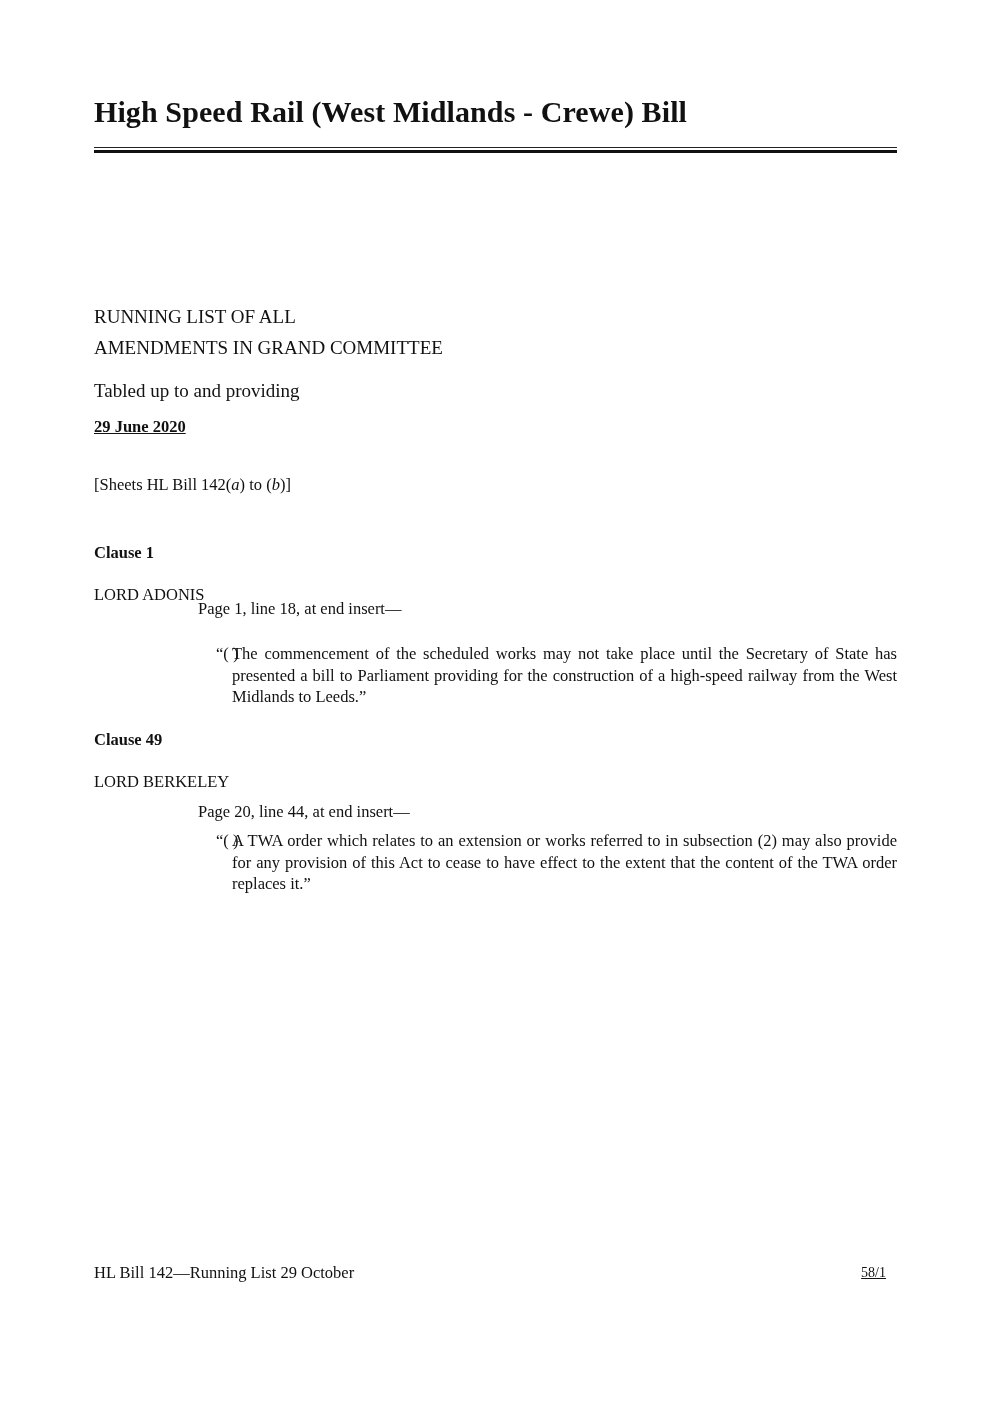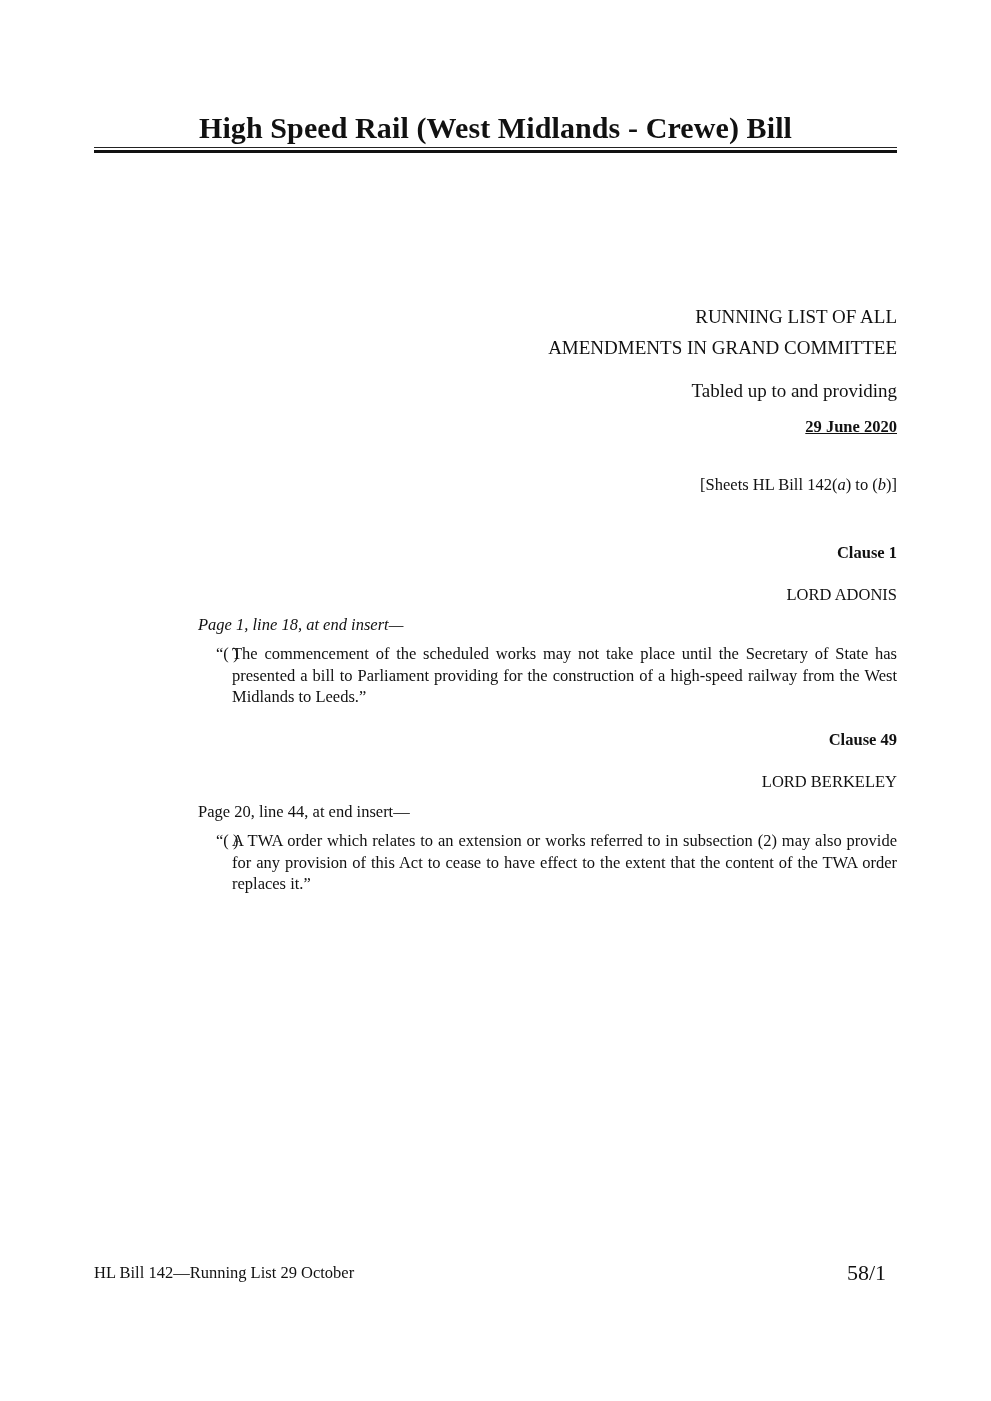--- a/index.html
+++ b/index.html
@@ -12,22 +12,22 @@
       height: 1401px;
       position: relative;
       overflow: hidden;
       font-family: "Liberation Serif", "DejaVu Serif", serif;
       color: #111111;
     }
     .page-title {
       position: absolute;
       left: 94px;
       width: 803px;
-      top: 108px;
-      text-align: center;
+      top: 92px;
+      text-align: left;
       font-weight: bold;
       font-size: 30px;
       line-height: 40px;
       letter-spacing: 0.1px;
     }
     .title-rule-thin {
       position: absolute;
       left: 94px;
       width: 803px;
       top: 147px;
@@ -39,21 +39,21 @@
       left: 94px;
       width: 803px;
       top: 150px;
       height: 3px;
       background: #111;
     }
     .centered {
       position: absolute;
       left: 94px;
       width: 803px;
-      text-align: right;
+      text-align: left;
     }
     .head-line {
       font-size: 19px;
       line-height: 24px;
     }
     .date-line {
       font-size: 16.5px;
       font-weight: bold;
       text-decoration: underline;
       line-height: 22px;
@@ -97,42 +97,43 @@
       position: absolute;
       left: 94px;
       top: 1262px;
       font-size: 16.5px;
       line-height: 22px;
     }
     .footer-right {
       position: absolute;
       right: 105px;
       top: 1262px;
-      font-size: 22px;
+      font-size: 14px;
       line-height: 22px;
+      text-decoration: underline;
     }
   </style>
 </head>
 <body>
 
 <div class="page-title">High Speed Rail (West Midlands - Crewe) Bill</div>
 <div class="title-rule-thin"></div>
 <div class="title-rule-thick"></div>
 
 <div class="centered head-line" style="top:305px;">RUNNING LIST OF ALL</div>
 <div class="centered head-line" style="top:336px;">AMENDMENTS IN GRAND COMMITTEE</div>
 <div class="centered head-line" style="top:379px;">Tabled up to and providing</div>
 <div class="centered" style="top:416px;">
   <span class="date-line">29 June 2020</span>
 </div>
 <div class="centered sheets-line" style="top:474px;"><span>[Sheets HL Bill 142(</span><i>a</i><span>) to (</span><i>b</i><span>)]</span></div>
 
 <div class="centered clause-heading" style="top:542px;">Clause 1</div>
 <div class="centered member-name" style="top:584px;">LORD ADONIS</div>
-<div class="instruction" style="top:614px;font-style:italic;">Page 1, line 18, at end insert—</div>
+<div class="instruction" style="top:598px;">Page 1, line 18, at end insert—</div>
 <div class="amend-block" style="top:643px;">
   <span class="amend-num">“( )</span>
   <div class="amend-text">The commencement of the scheduled works may not take place until the Secretary of State has presented a bill to Parliament providing for the construction of a high-speed railway from the West Midlands to Leeds.”</div>
 </div>
 
 <div class="centered clause-heading" style="top:729px;">Clause 49</div>
 <div class="centered member-name" style="top:771px;">LORD BERKELEY</div>
 <div class="instruction" style="top:801px;">Page 20, line 44, at end insert—</div>
 <div class="amend-block" style="top:830px;">
   <span class="amend-num">“( )</span>

